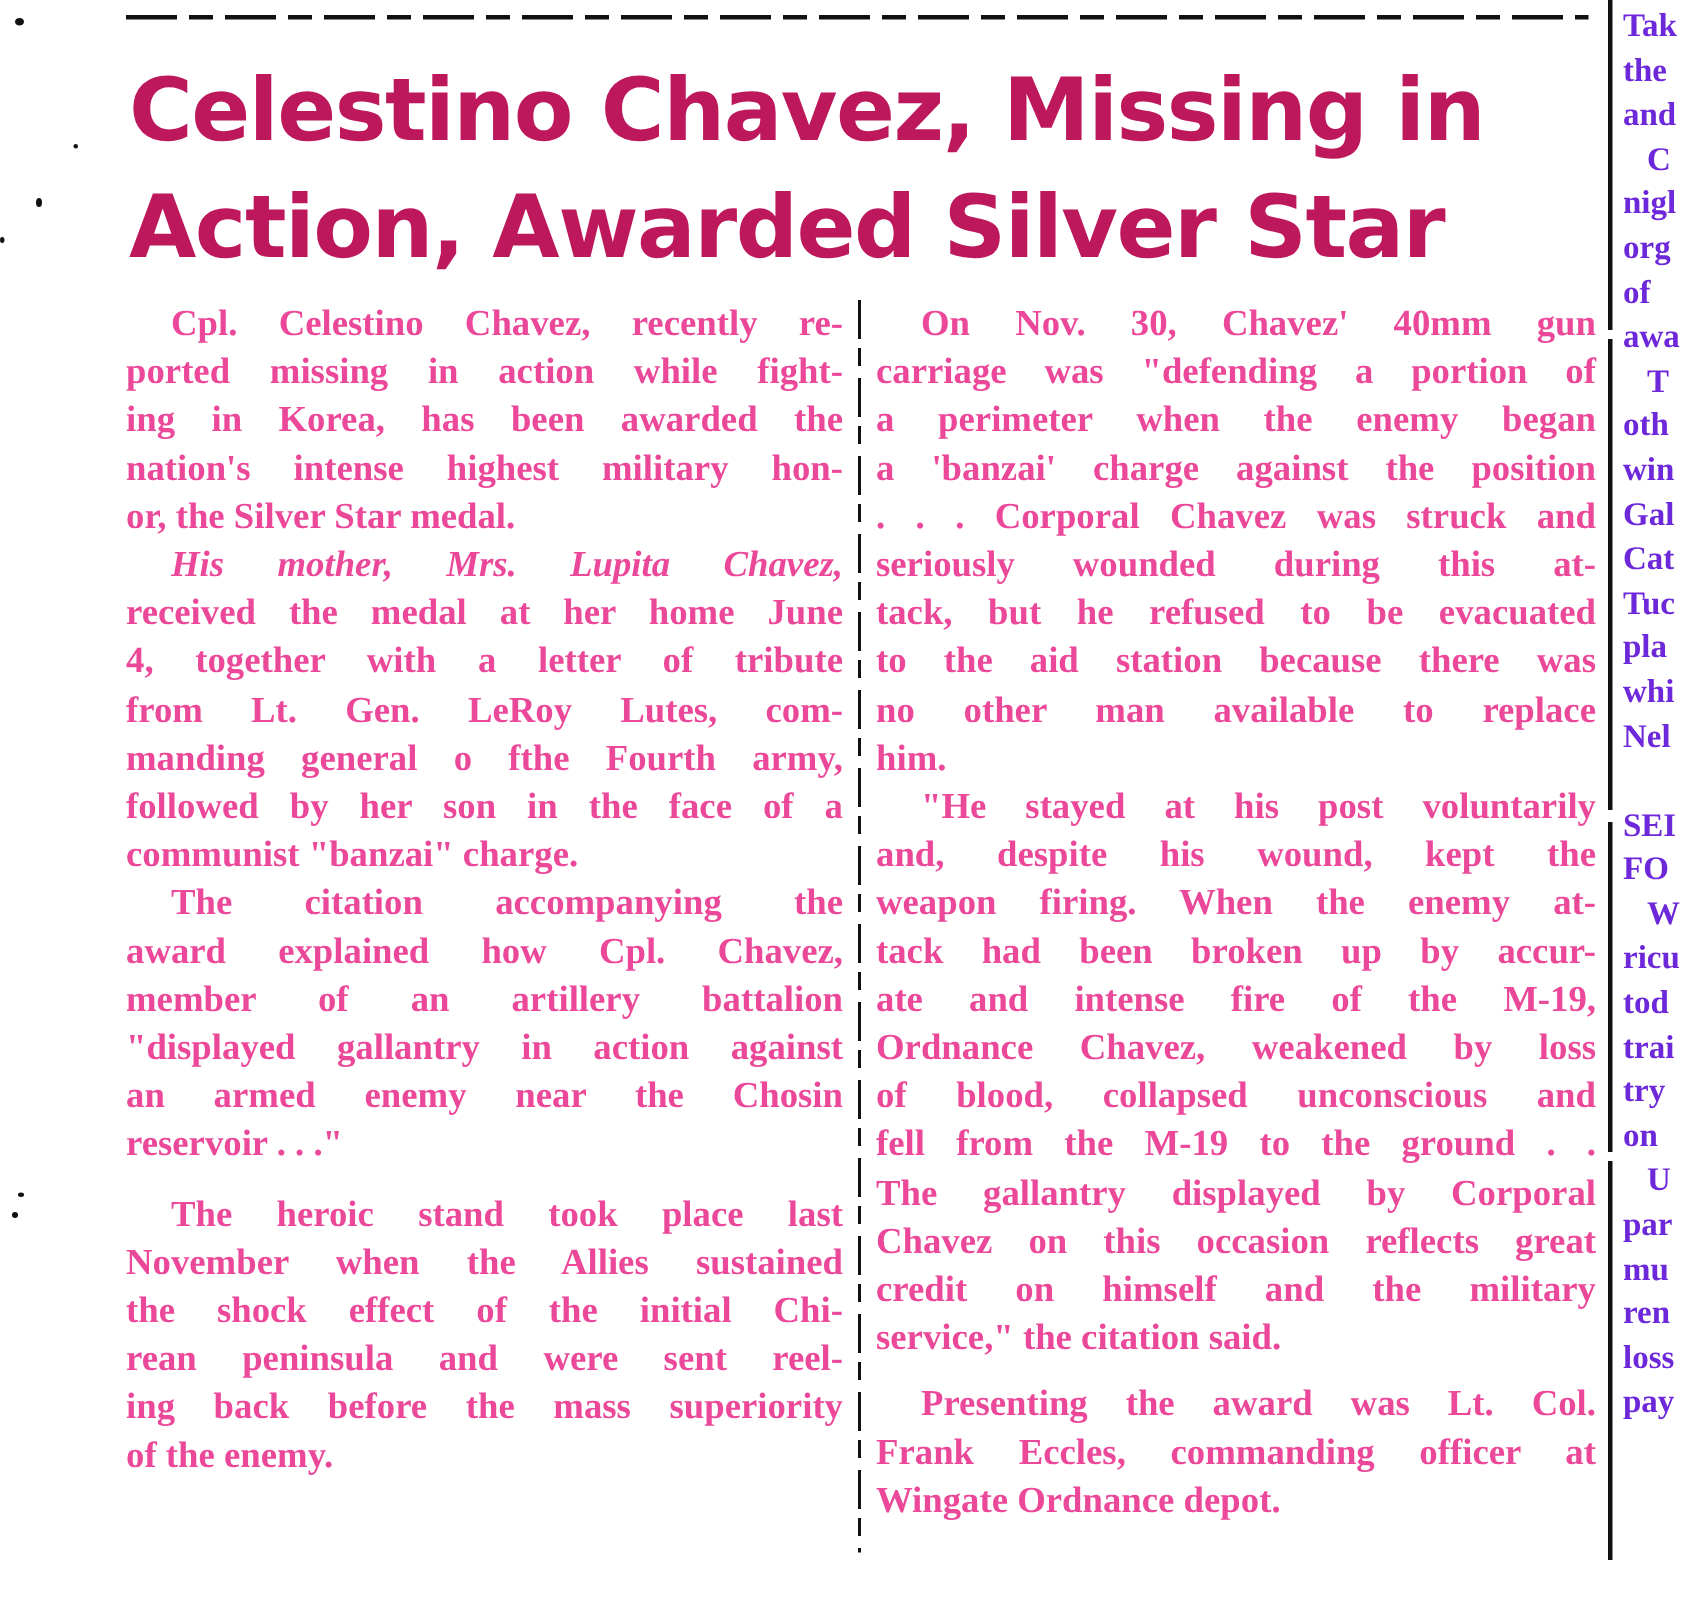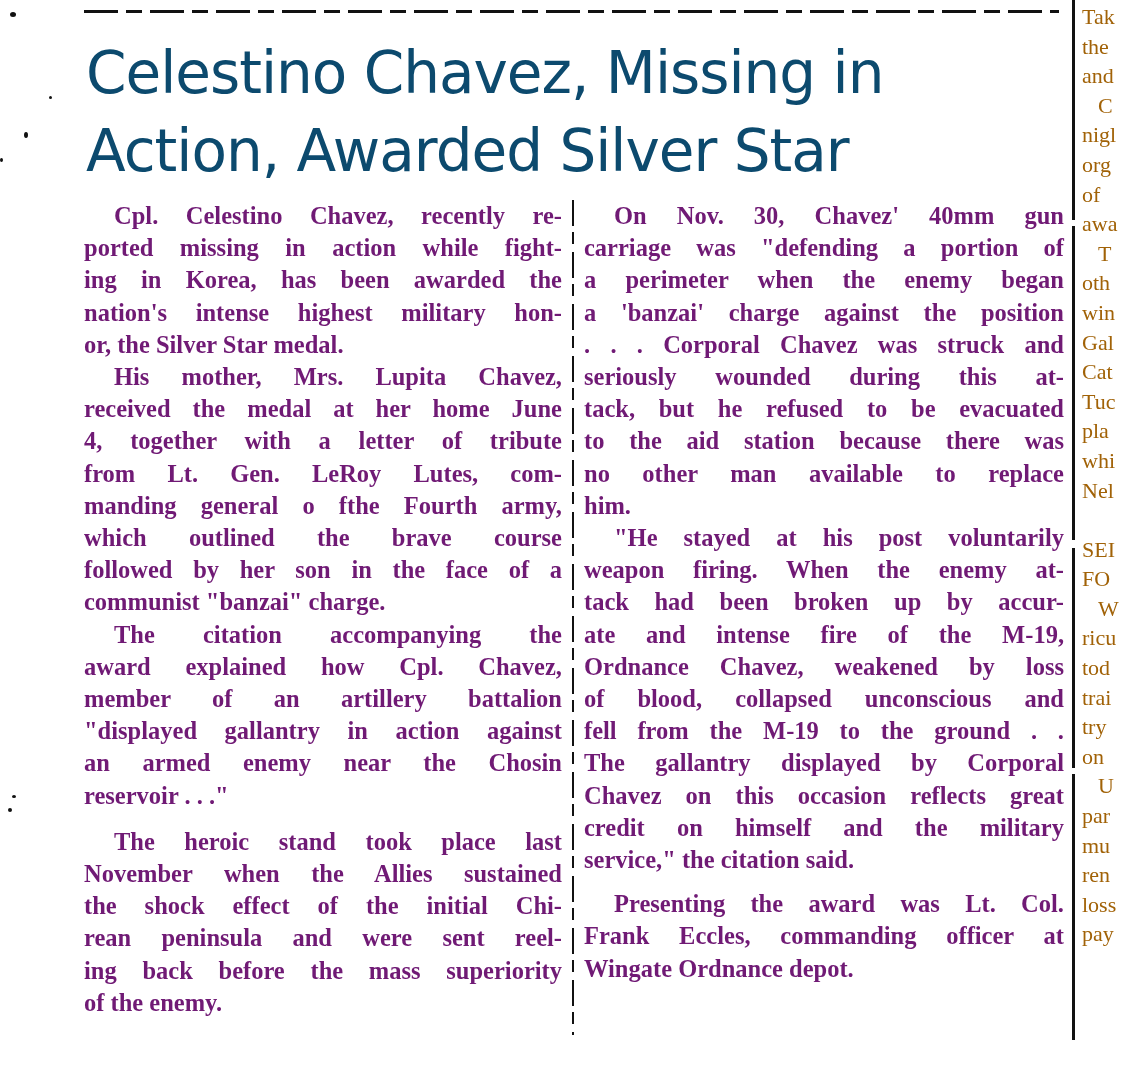--- a/index.html
+++ b/index.html
@@ -22,36 +22,36 @@
       height: 3px;
       background: repeating-linear-gradient(90deg, #111 0 34px, transparent 34px 42px, #111 42px 58px, transparent 58px 66px);
     }
     .headline {
       position: absolute;
       left: 86px;
       top: 34px;
       width: 970px;
       margin: 0;
       font-family: "DejaVu Sans", sans-serif;
-      font-weight: normal;
+      font-weight: bold;
       font-size: 58px;
       line-height: 78px;
       letter-spacing: -1px;
-      color: #0c4a6e;
+      color: #be185d;
     }
     .headline span { display: block; }
     .column {
       position: absolute;
       top: 200px;
       font-family: "Liberation Serif", serif;
       font-weight: bold;
       font-size: 24.5px;
       line-height: 32.2px;
       text-align: justify;
-      color: #701a75;
+      color: #ec4899;
     }
     .col-1 { left: 84px; width: 478px; }
     .col-2 { left: 584px; width: 480px; }
     .column .line { display: block; text-align: justify; text-align-last: justify; }
     .column .line.last { text-align-last: left; }
     .column .indent { padding-left: 30px; }
     .col-divider {
       position: absolute;
       left: 572px;
       top: 200px;
@@ -67,25 +67,25 @@
       height: 1040px;
       background: repeating-linear-gradient(180deg, #111 0 220px, transparent 220px 226px, #111 226px 540px, transparent 540px 548px);
     }
     .right-clip {
       position: absolute;
       left: 1082px;
       top: 2px;
       width: 49px;
       overflow: hidden;
       font-family: "Liberation Serif", serif;
-      font-weight: normal;
+      font-weight: bold;
       font-size: 22px;
       line-height: 29.6px;
       white-space: nowrap;
-      color: #a16207;
+      color: #6d28d9;
     }
     .right-clip .ln { display: block; }
     .right-clip .ind { padding-left: 16px; }
     .right-clip .blank { height: 29.6px; }
     .speck {
       position: absolute;
       background: #111;
       border-radius: 50%;
     }
   </style>
@@ -100,26 +100,25 @@
     <span>Celestino Chavez, Missing in</span>
     <span>Action, Awarded Silver Star</span>
   </h1>
 
   <div class="column col-1" id="col1">
       <span class="line indent">Cpl. Celestino Chavez, recently re-</span>
       <span class="line">ported missing in action while fight-</span>
       <span class="line">ing in Korea, has been awarded the</span>
       <span class="line">nation's intense highest military hon-</span>
       <span class="line last">or, the Silver Star medal.</span>
-      <span class="line indent" style="margin-top: 0px;">His mother, Mrs. Lupita Chavez,</span>
+      <span class="line indent" style="margin-top: 0px; font-style: italic;">His mother, Mrs. Lupita Chavez,</span>
       <span class="line">received the medal at her home June</span>
       <span class="line">4, together with a letter of tribute</span>
       <span class="line">from Lt. Gen. LeRoy Lutes, com-</span>
       <span class="line">manding general o fthe Fourth army,</span>
-      <span class="line">which outlined the brave course</span>
       <span class="line">followed by her son in the face of a</span>
       <span class="line last">communist "banzai" charge.</span>
       <span class="line indent" style="margin-top: 0px;">The citation accompanying the</span>
       <span class="line">award explained how Cpl. Chavez,</span>
       <span class="line">member of an artillery battalion</span>
       <span class="line">"displayed gallantry in action against</span>
       <span class="line">an armed enemy near the Chosin</span>
       <span class="line last">reservoir . . ."</span>
       <span class="line indent" style="margin-top: 14px;">The heroic stand took place last</span>
       <span class="line">November when the Allies sustained</span>
@@ -134,20 +133,21 @@
       <span class="line">carriage was "defending a portion of</span>
       <span class="line">a perimeter when the enemy began</span>
       <span class="line">a 'banzai' charge against the position</span>
       <span class="line">. . . Corporal Chavez was struck and</span>
       <span class="line">seriously wounded during this at-</span>
       <span class="line">tack, but he refused to be evacuated</span>
       <span class="line">to the aid station because there was</span>
       <span class="line">no other man available to replace</span>
       <span class="line last">him.</span>
       <span class="line indent" style="margin-top: 0px;">"He stayed at his post voluntarily</span>
+      <span class="line">and, despite his wound, kept the</span>
       <span class="line">weapon firing. When the enemy at-</span>
       <span class="line">tack had been broken up by accur-</span>
       <span class="line">ate and intense fire of the M-19,</span>
       <span class="line">Ordnance Chavez, weakened by loss</span>
       <span class="line">of blood, collapsed unconscious and</span>
       <span class="line">fell from the M-19 to the ground . .</span>
       <span class="line">The gallantry displayed by Corporal</span>
       <span class="line">Chavez on this occasion reflects great</span>
       <span class="line">credit on himself and the military</span>
       <span class="line last">service," the citation said.</span>

